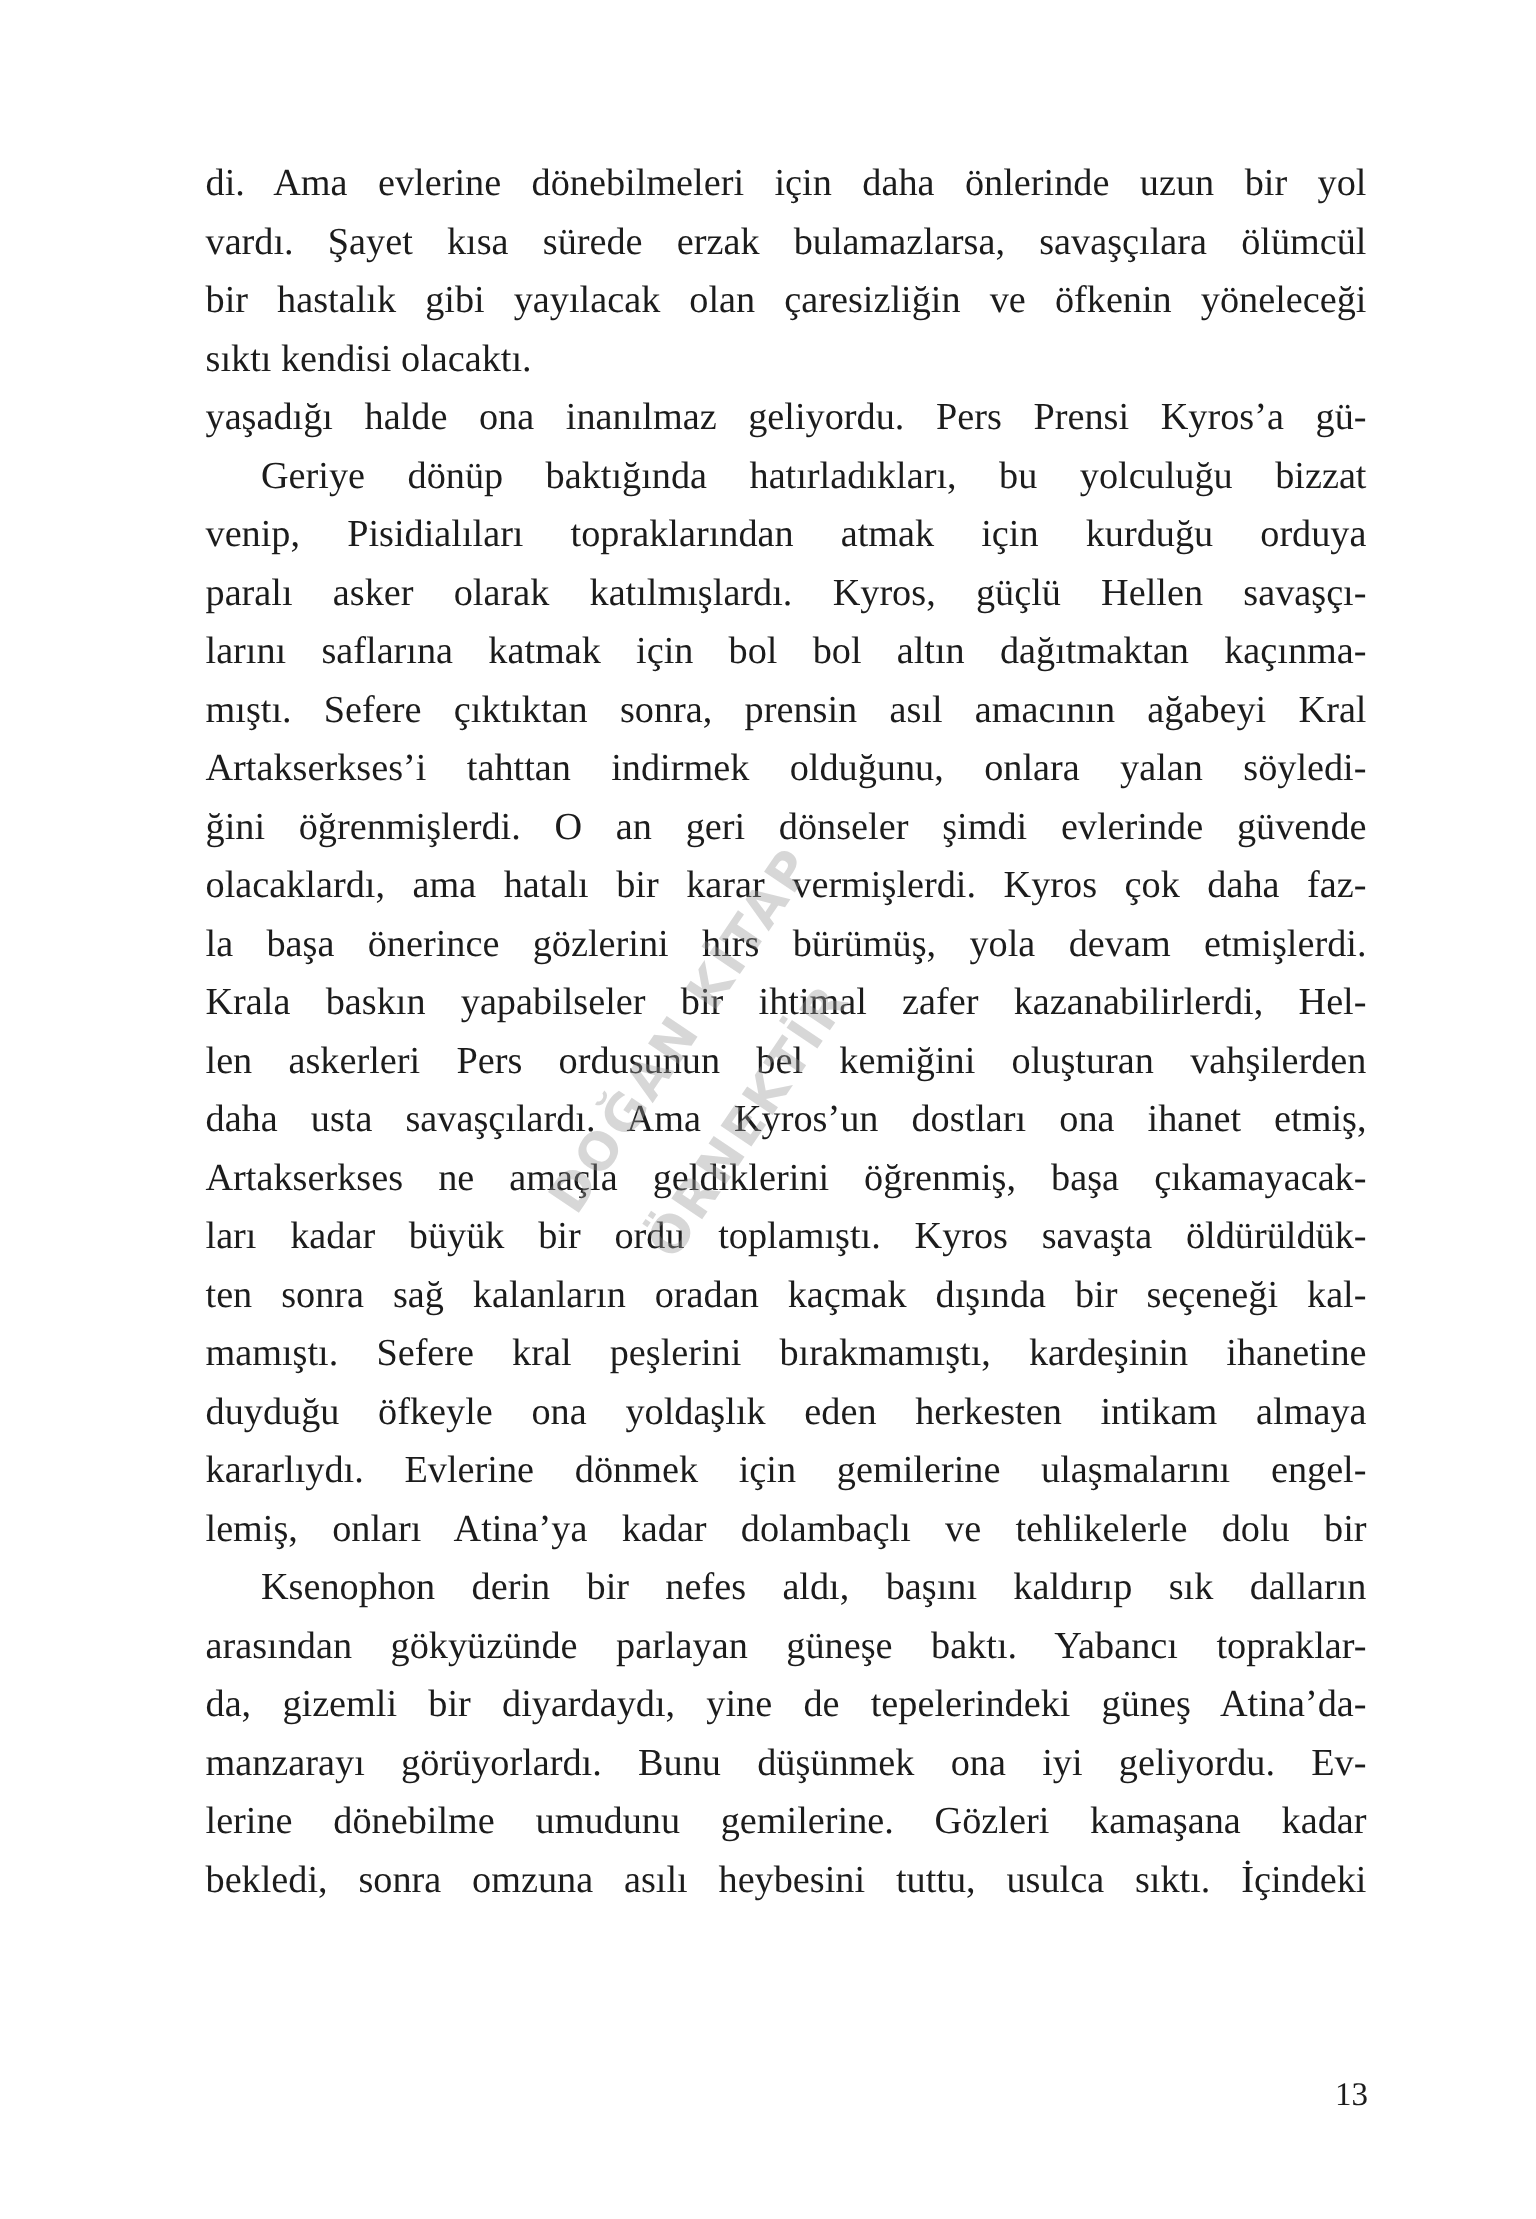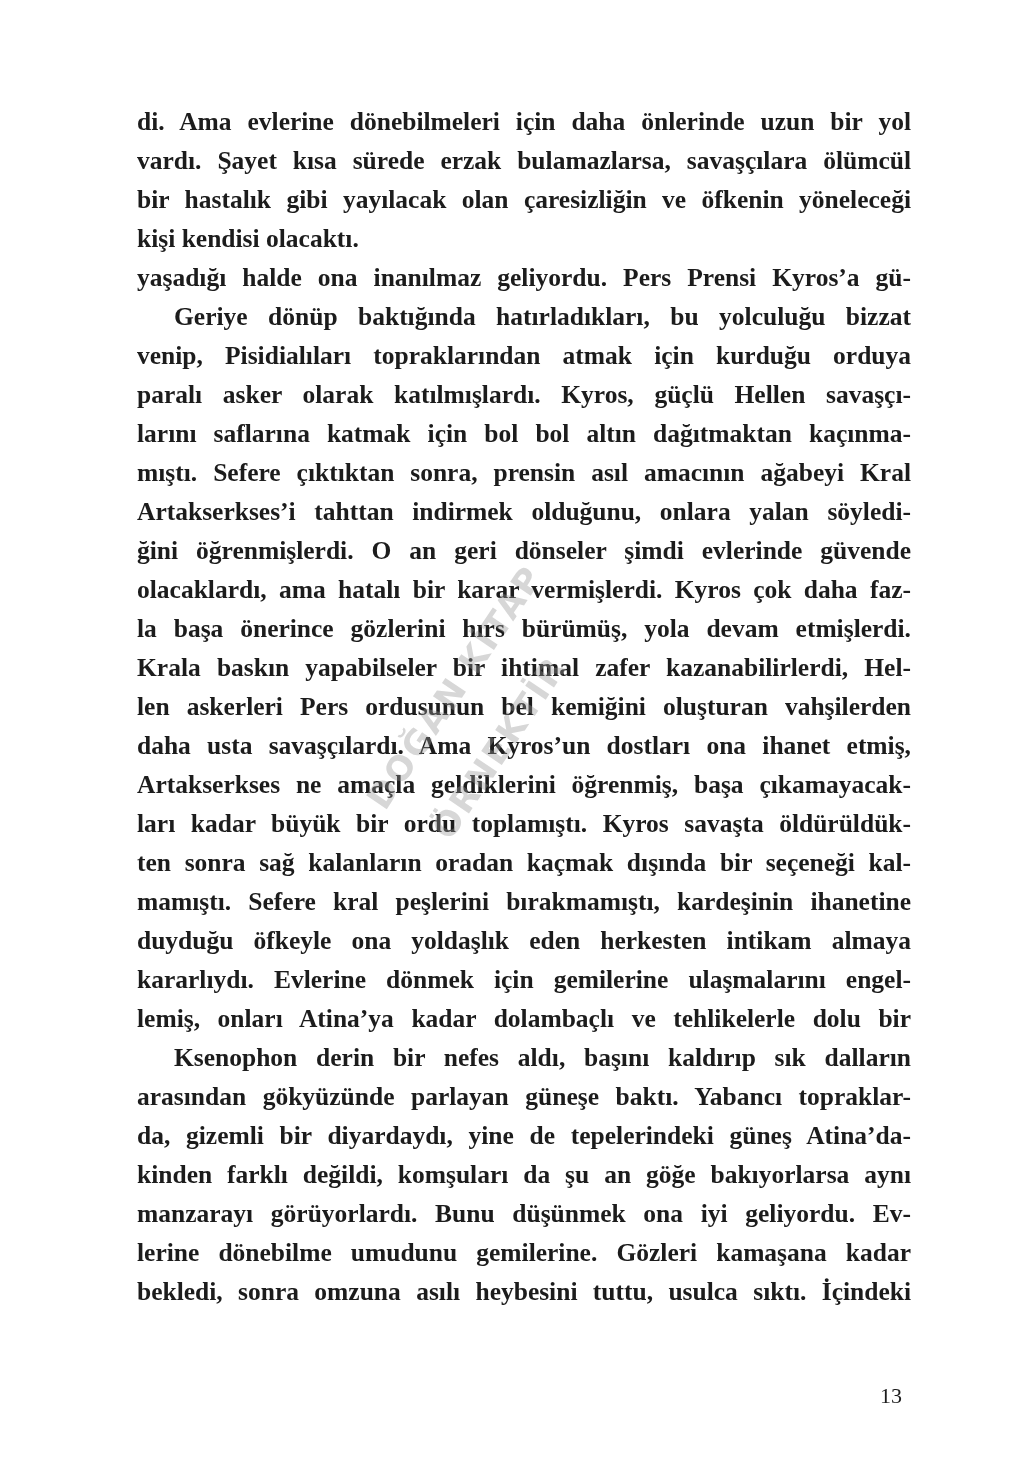--- a/index.html
+++ b/index.html
@@ -9,26 +9,26 @@
     background: #ffffff;
   }
   .text-block {
     position: absolute; left: 137px; top: 102px; width: 774px;
     font-family: "Liberation Serif", "DejaVu Serif", serif;
     font-size: 25.5px; color: #1c1c1c;
   }
   .line {
     display: block; height: 39px; line-height: 39px;
     text-align: justify; text-align-last: justify;
-    white-space: nowrap; overflow: visible; font-weight: bold;
+    white-space: nowrap; overflow: visible;
   }
   .line.last { text-align-last: left; }
   .line.indent { padding-left: 37px; }
   .page-number {
-    position: absolute; left: 870px; top: 1383px; width: 42px; text-align: center;
+    position: absolute; left: 870px; top: 1383px; width: 42px; text-align: right;
     font-family: "Liberation Serif", "DejaVu Serif", serif;
     font-size: 22px; color: #1c1c1c;
   }
   .watermark {
     position: absolute; left: 330px; top: 560px; width: 340px; height: 240px;
     pointer-events: none;
   }
   .watermark span {
     position: absolute; font-family: "DejaVu Sans", sans-serif; font-weight: bold;
     color: rgba(150,150,150,0.38); font-size: 34px; letter-spacing: 2px;
@@ -38,21 +38,21 @@
   .wm2 { left: 110px; top: 255px; }
 </style>
 </head>
 <body>
 
 <div class="page">
   <div class="text-block">
     <span class="line">di. Ama evlerine dönebilmeleri için daha önlerinde uzun bir yol</span>
     <span class="line">vardı. Şayet kısa sürede erzak bulamazlarsa, savaşçılara ölümcül</span>
     <span class="line">bir hastalık gibi yayılacak olan çaresizliğin ve öfkenin yöneleceği</span>
-    <span class="line last">kişi kendisi olacaktı.</span>
+    <span class="line last">sıktı kendisi olacaktı.</span>
     <span class="line">yaşadığı halde ona inanılmaz geliyordu. Pers Prensi Kyros’a gü-</span>
     <span class="line indent">Geriye dönüp baktığında hatırladıkları, bu yolculuğu bizzat</span>
     <span class="line">venip, Pisidialıları topraklarından atmak için kurduğu orduya</span>
     <span class="line">paralı asker olarak katılmışlardı. Kyros, güçlü Hellen savaşçı-</span>
     <span class="line">larını saflarına katmak için bol bol altın dağıtmaktan kaçınma-</span>
     <span class="line">mıştı. Sefere çıktıktan sonra, prensin asıl amacının ağabeyi Kral</span>
     <span class="line">Artakserkses’i tahttan indirmek olduğunu, onlara yalan söyledi-</span>
     <span class="line">ğini öğrenmişlerdi. O an geri dönseler şimdi evlerinde güvende</span>
     <span class="line">olacaklardı, ama hatalı bir karar vermişlerdi. Kyros çok daha faz-</span>
     <span class="line">la başa önerince gözlerini hırs bürümüş, yola devam etmişlerdi.</span>
@@ -62,21 +62,20 @@
     <span class="line">Artakserkses ne amaçla geldiklerini öğrenmiş, başa çıkamayacak-</span>
     <span class="line">ları kadar büyük bir ordu toplamıştı. Kyros savaşta öldürüldük-</span>
     <span class="line">ten sonra sağ kalanların oradan kaçmak dışında bir seçeneği kal-</span>
     <span class="line">mamıştı. Sefere kral peşlerini bırakmamıştı, kardeşinin ihanetine</span>
     <span class="line">duyduğu öfkeyle ona yoldaşlık eden herkesten intikam almaya</span>
     <span class="line">kararlıydı. Evlerine dönmek için gemilerine ulaşmalarını engel-</span>
     <span class="line">lemiş, onları Atina’ya kadar dolambaçlı ve tehlikelerle dolu bir</span>
     <span class="line indent">Ksenophon derin bir nefes aldı, başını kaldırıp sık dalların</span>
     <span class="line">arasından gökyüzünde parlayan güneşe baktı. Yabancı topraklar-</span>
     <span class="line">da, gizemli bir diyardaydı, yine de tepelerindeki güneş Atina’da-</span>
-    <span class="line">kinden farklı değildi, komşuları da şu an göğe bakıyorlarsa aynı</span>
     <span class="line">manzarayı görüyorlardı. Bunu düşünmek ona iyi geliyordu. Ev-</span>
     <span class="line">lerine dönebilme umudunu gemilerine. Gözleri kamaşana kadar</span>
     <span class="line">bekledi, sonra omzuna asılı heybesini tuttu, usulca sıktı. İçindeki</span>
   </div>
 
   <div class="watermark">
     <span class="wm1">DOĞAN KİTAP</span>
     <span class="wm2">ÖRNEKTİR</span>
   </div>
 

